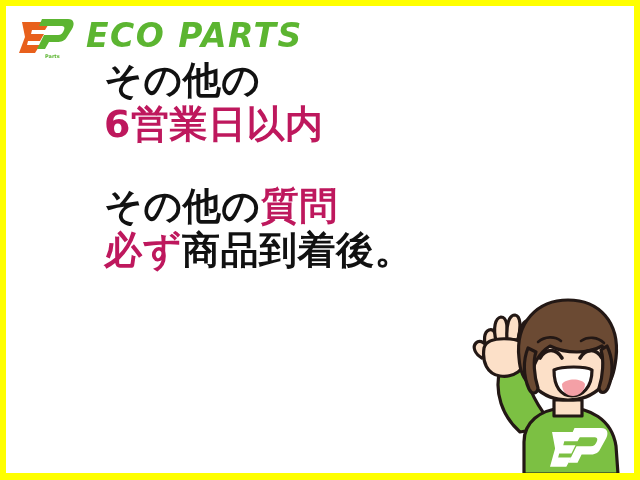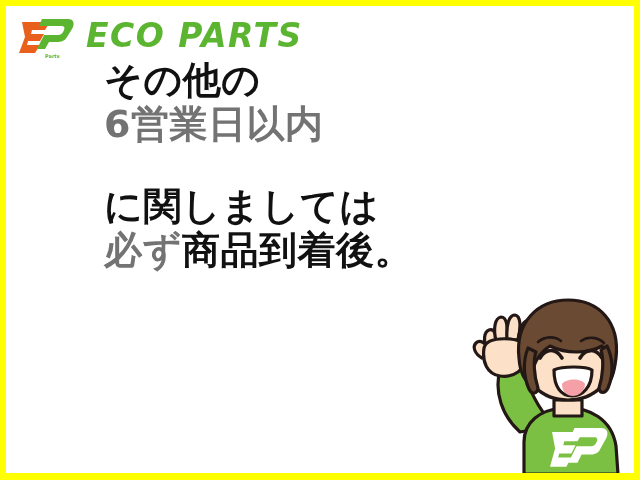--- a/index.html
+++ b/index.html
@@ -75,21 +75,21 @@
     font-size: 38px;
     line-height: 44px;
     letter-spacing: 0.5px;
     white-space: nowrap;
     color: #111111;
   }
   .msg-spacer {
     height: 38px;
   }
   .seg-black { color: #111111; }
-  .seg-red   { color: #737373; }
+  .seg-red   { color: #be185d; }
 
   
   #mascot {
     position: absolute;
     left: 462px;
     top: 296px;
     width: 172px;
     height: 178px;
     z-index: 15;
   }
@@ -125,21 +125,21 @@
     <div class="msg-line">
       <span class="seg-black">その他の</span>
     </div>
     <div class="msg-line">
       <span class="seg-red">6営業日以内</span>
     </div>
 
     <div class="msg-spacer"></div>
 
     <div class="msg-line">
-      <span class="seg-black">に関しましては</span>
+      <span class="seg-black">その他の</span><span class="seg-red">質問</span>
     </div>
     <div class="msg-line">
       <span class="seg-red">必ず</span><span class="seg-black">商品到着後。</span>
     </div>
 
   </div>
 
   <div id="mascot">
     <svg viewBox="0 0 172 178" aria-hidden="true">
       <g stroke="#231815" stroke-width="3.2" stroke-linejoin="round" stroke-linecap="round">

